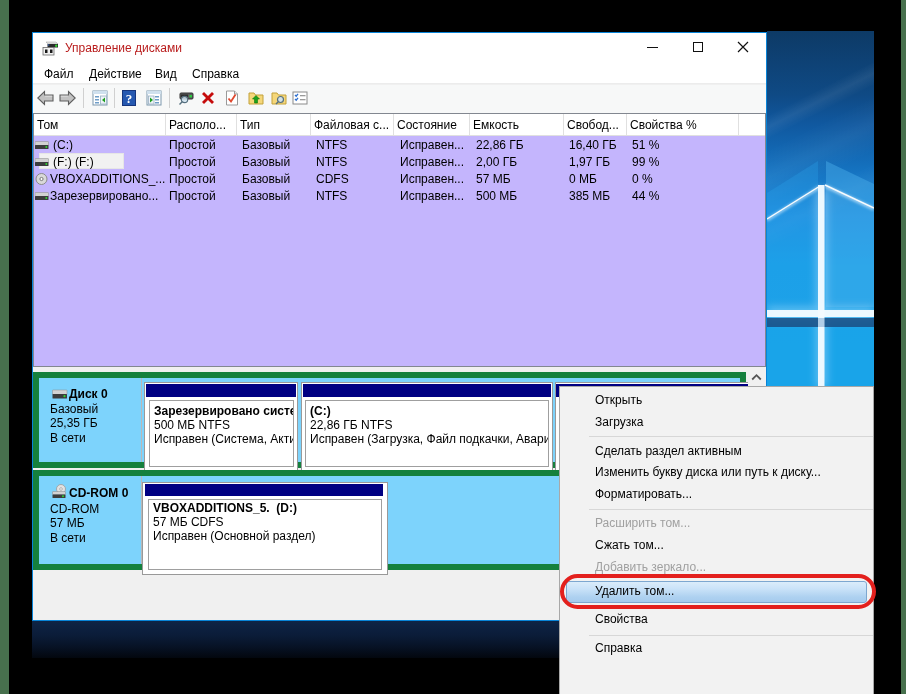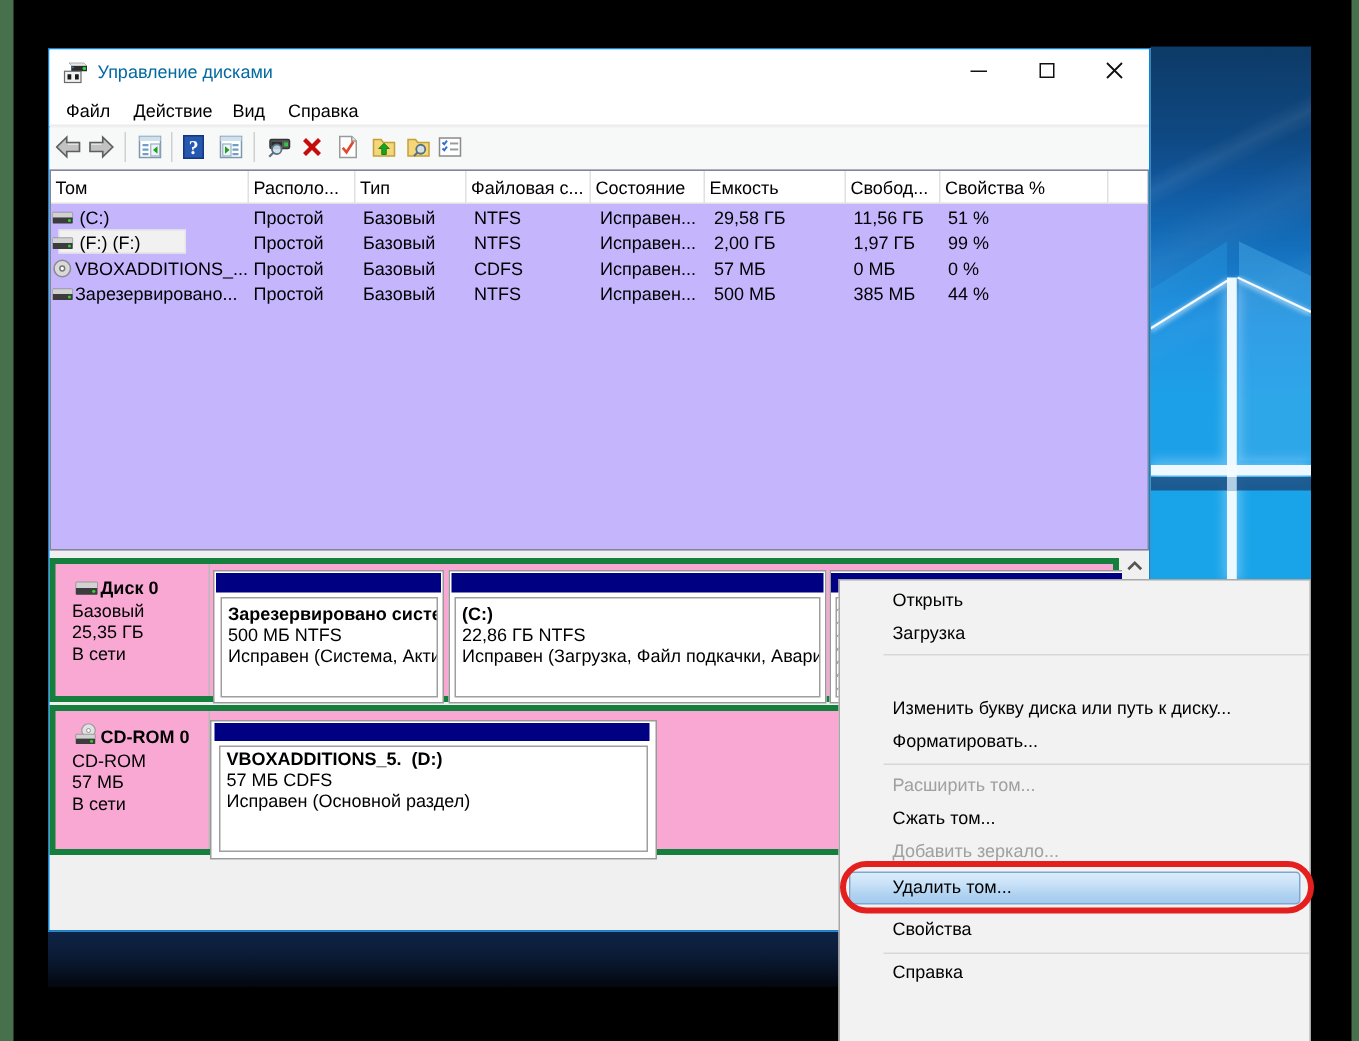--- a/index.html
+++ b/index.html
@@ -8,32 +8,32 @@
 #greenL{left:0;top:0;width:9px;height:694px;background:#47704d}
 #greenR{left:901px;top:0;width:5px;height:694px;background:#47704d}
 
 #wallR{left:767px;top:31px;width:107px;height:356px;overflow:hidden;
 background:linear-gradient(180deg,#0d3a66 0%,#0f4a85 18%,#10589f 26%,#1470bd 38%,#1e8fe0 52%,#16a0e8 66%,#18a3e9 100%)}
 #wallB{left:32px;top:621px;width:842px;height:37px;
 background:linear-gradient(180deg,#0e2446 0%,#0b1c38 40%,#071225 70%,#03070e 100%)}
 
 #win{left:32px;top:32px;width:735px;height:589px;background:#f0f0f0;border:1px solid #0884d8}
 #titlebar{left:0;top:0;width:733px;height:29px;background:#fff}
-#title{left:32px;top:8px;font-size:12px;color:#0369a1}
+#title{left:32px;top:8px;font-size:12px;color:#b91c1c}
 #menubar{left:0;top:29px;width:733px;height:22px;background:#fff;border-bottom:1px solid #ececec}
 .mi{position:absolute;top:5px;font-size:12px;color:#000}
 #toolbar{left:0;top:52px;width:733px;height:28px;background:#f7f8f8}
 .tsep{position:absolute;top:3px;width:1px;height:20px;background:#d0d0d0}
 .ticon{position:absolute;top:5px;width:16px;height:16px}
 
 #list{left:0;top:80px;width:733px;height:254px;background:#c4b5fd;border:1px solid #828790}
 .hc{position:absolute;top:0;height:22px;background:#fff;border-right:1px solid #e0e0e0;border-bottom:1px solid #e0e0e0;font-size:12px;line-height:23px;padding-left:3px;color:#000;white-space:pre}
 .cell{position:absolute;font-size:12px;line-height:17px;color:#000;white-space:pre}
 
-.diskrow{background:#f9a8d4;border:4px solid #15803d}
+.diskrow{background:#7dd3fc;border:6px solid #15803d}
 .dlabel{position:absolute;left:0;top:0;width:103px;height:100%;border-right:1px solid #b9b9b9;font-size:12px;line-height:14px;color:#000}
 .strip{position:absolute;background:#000082}
 .pc{position:absolute;background:#fff;border:1px solid #999}
 .pbox{position:absolute;background:#fff;border:1px solid #9f9f9f;overflow:hidden;font-size:12px;line-height:14px;color:#000;padding:3px 0 0 4px;white-space:pre}
 
 #ctx{left:559px;top:386px;width:315px;height:354px;background:#f2f2f2;border:1px solid #a8a8a8;z-index:50}
 .ci{position:absolute;left:1px;width:312px;height:22px;font-size:12px;line-height:22px;padding-left:34px;color:#000;white-space:pre}
 .cid{color:#a0a0a0}
 .csep{position:absolute;left:29px;width:284px;height:1px;background:#d7d7d7}
 #hl{position:absolute;left:6px;top:194px;width:301px;height:22px;border:1px solid #7da7d0;border-radius:3px;
@@ -196,22 +196,22 @@
     <div class="hc" style="left:593px;width:112px">Свойства %</div>
     <div class="hc" style="left:705px;width:26px;border-right:none"> </div>
 
     <div class="abs" style="left:5px;top:39px;width:85px;height:16px;background:#f1f1f1;border:1px solid #e6e6e6"></div>
 
     <div class="cell" style="left:19px;top:23px">(C:)</div>
     <div class="cell" style="left:135px;top:23px">Простой</div>
     <div class="cell" style="left:208px;top:23px">Базовый</div>
     <div class="cell" style="left:282px;top:23px">NTFS</div>
     <div class="cell" style="left:366px;top:23px">Исправен...</div>
-    <div class="cell" style="left:442px;top:23px">29,58 ГБ</div>
-    <div class="cell" style="left:535px;top:23px">11,56 ГБ</div>
+    <div class="cell" style="left:442px;top:23px">22,86 ГБ</div>
+    <div class="cell" style="left:535px;top:23px">16,40 ГБ</div>
     <div class="cell" style="left:598px;top:23px">51 %</div>
     <div class="cell" style="left:19px;top:40px">(F:) (F:)</div>
     <div class="cell" style="left:135px;top:40px">Простой</div>
     <div class="cell" style="left:208px;top:40px">Базовый</div>
     <div class="cell" style="left:282px;top:40px">NTFS</div>
     <div class="cell" style="left:366px;top:40px">Исправен...</div>
     <div class="cell" style="left:442px;top:40px">2,00 ГБ</div>
     <div class="cell" style="left:535px;top:40px">1,97 ГБ</div>
     <div class="cell" style="left:598px;top:40px">99 %</div>
     <div class="cell" style="left:16px;top:57px">VBOXADDITIONS_...</div>
@@ -283,38 +283,39 @@
           <circle cx="9" cy="5" r="1.3" fill="#fff" stroke="#888" stroke-width="0.6"></circle>
           <rect x="0.5" y="7.5" width="13" height="3.2" rx="0.5" fill="#d2d2d2" stroke="#8a8a8a" stroke-width="0.5"></rect>
           <rect x="0.5" y="10.5" width="13" height="3.5" rx="0.5" fill="#3c3c3c"></rect>
           <circle cx="11" cy="12.2" r="1" fill="#2fd42f"></circle>
         </svg>
       <div class="abs" style="left:30px;top:10px;font-weight:bold">CD-ROM 0</div>
       <div class="abs" style="left:11px;top:26px">CD-ROM</div>
       <div class="abs" style="left:11px;top:40px">57 МБ</div>
       <div class="abs" style="left:11px;top:55px">В сети</div>
     </div>
-    <div class="pc" style="left:103px;top:6px;width:298px;height:93px">
+    <div class="pc" style="left:103px;top:6px;width:246px;height:93px">
       <div class="strip" style="left:2px;top:1px;right:4px;height:12px"></div>
       <div class="pbox" style="left:5px;top:16px;right:5px;height:71px;padding-top:1px"><b>VBOXADDITIONS_5.  (D:)</b><br>57 МБ CDFS<br>Исправен (Основной раздел)</div>
     </div>
   </div>
 
   <div class="abs" style="left:715px;top:336px;width:17px;height:17px;background:#f0f0f0">
     <svg class="abs" style="left:3px;top:4px" width="11" height="9" viewBox="0 0 11 9">
         <path d="M1.2 6.5 L5.5 2.2 L9.8 6.5" stroke="#555" stroke-width="1.8" fill="none"></path>
       </svg>
   </div>
 </div>
 
 <div class="abs" id="ctx">
   <div id="hl"></div>
   <div class="ci" style="top:2px">Открыть</div>
   <div class="ci" style="top:24px">Загрузка</div>
   <div class="csep" style="top:49px"></div>
+  <div class="ci" style="top:53px">Сделать раздел активным</div>
   <div class="ci" style="top:74px">Изменить букву диска или путь к диску...</div>
   <div class="ci" style="top:96px">Форматировать...</div>
   <div class="csep" style="top:122px"></div>
   <div class="ci cid" style="top:125px">Расширить том...</div>
   <div class="ci" style="top:147px">Сжать том...</div>
   <div class="ci cid" style="top:169px">Добавить зеркало...</div>
   <div class="ci" style="top:193px">Удалить том...</div>
   <div class="ci" style="top:221px">Свойства</div>
   <div class="csep" style="top:248px"></div>
   <div class="ci" style="top:250px">Справка</div>

